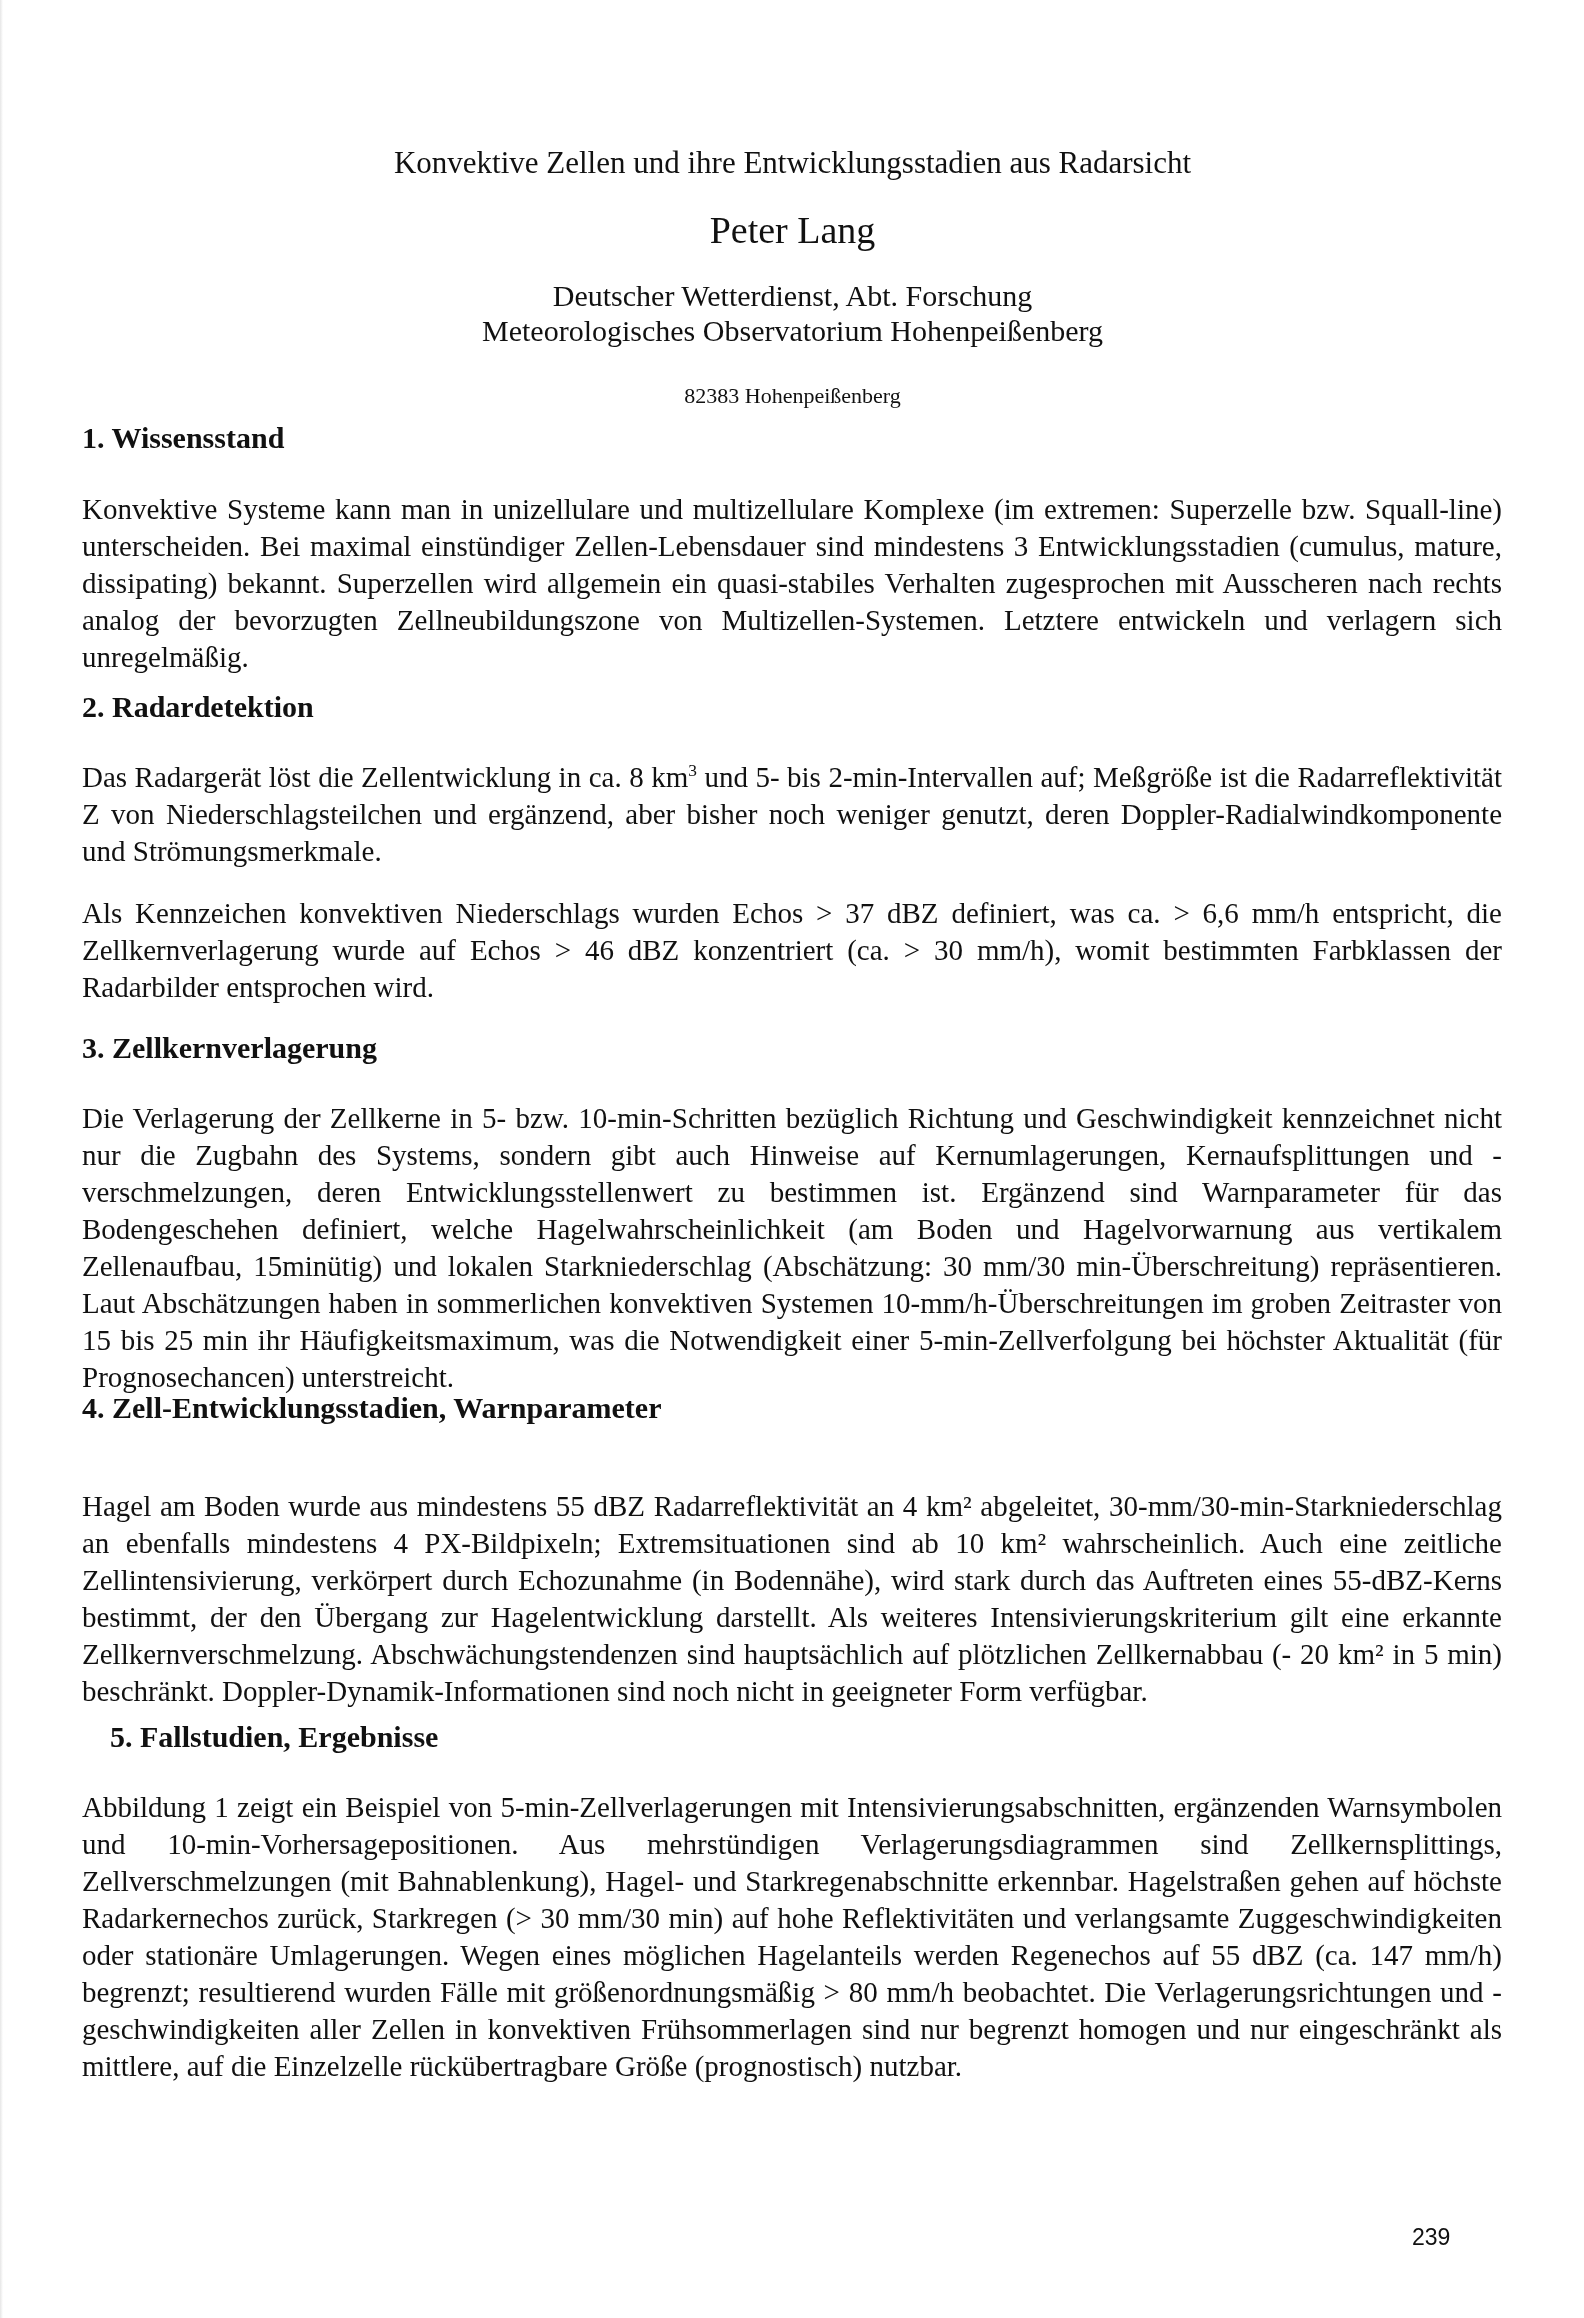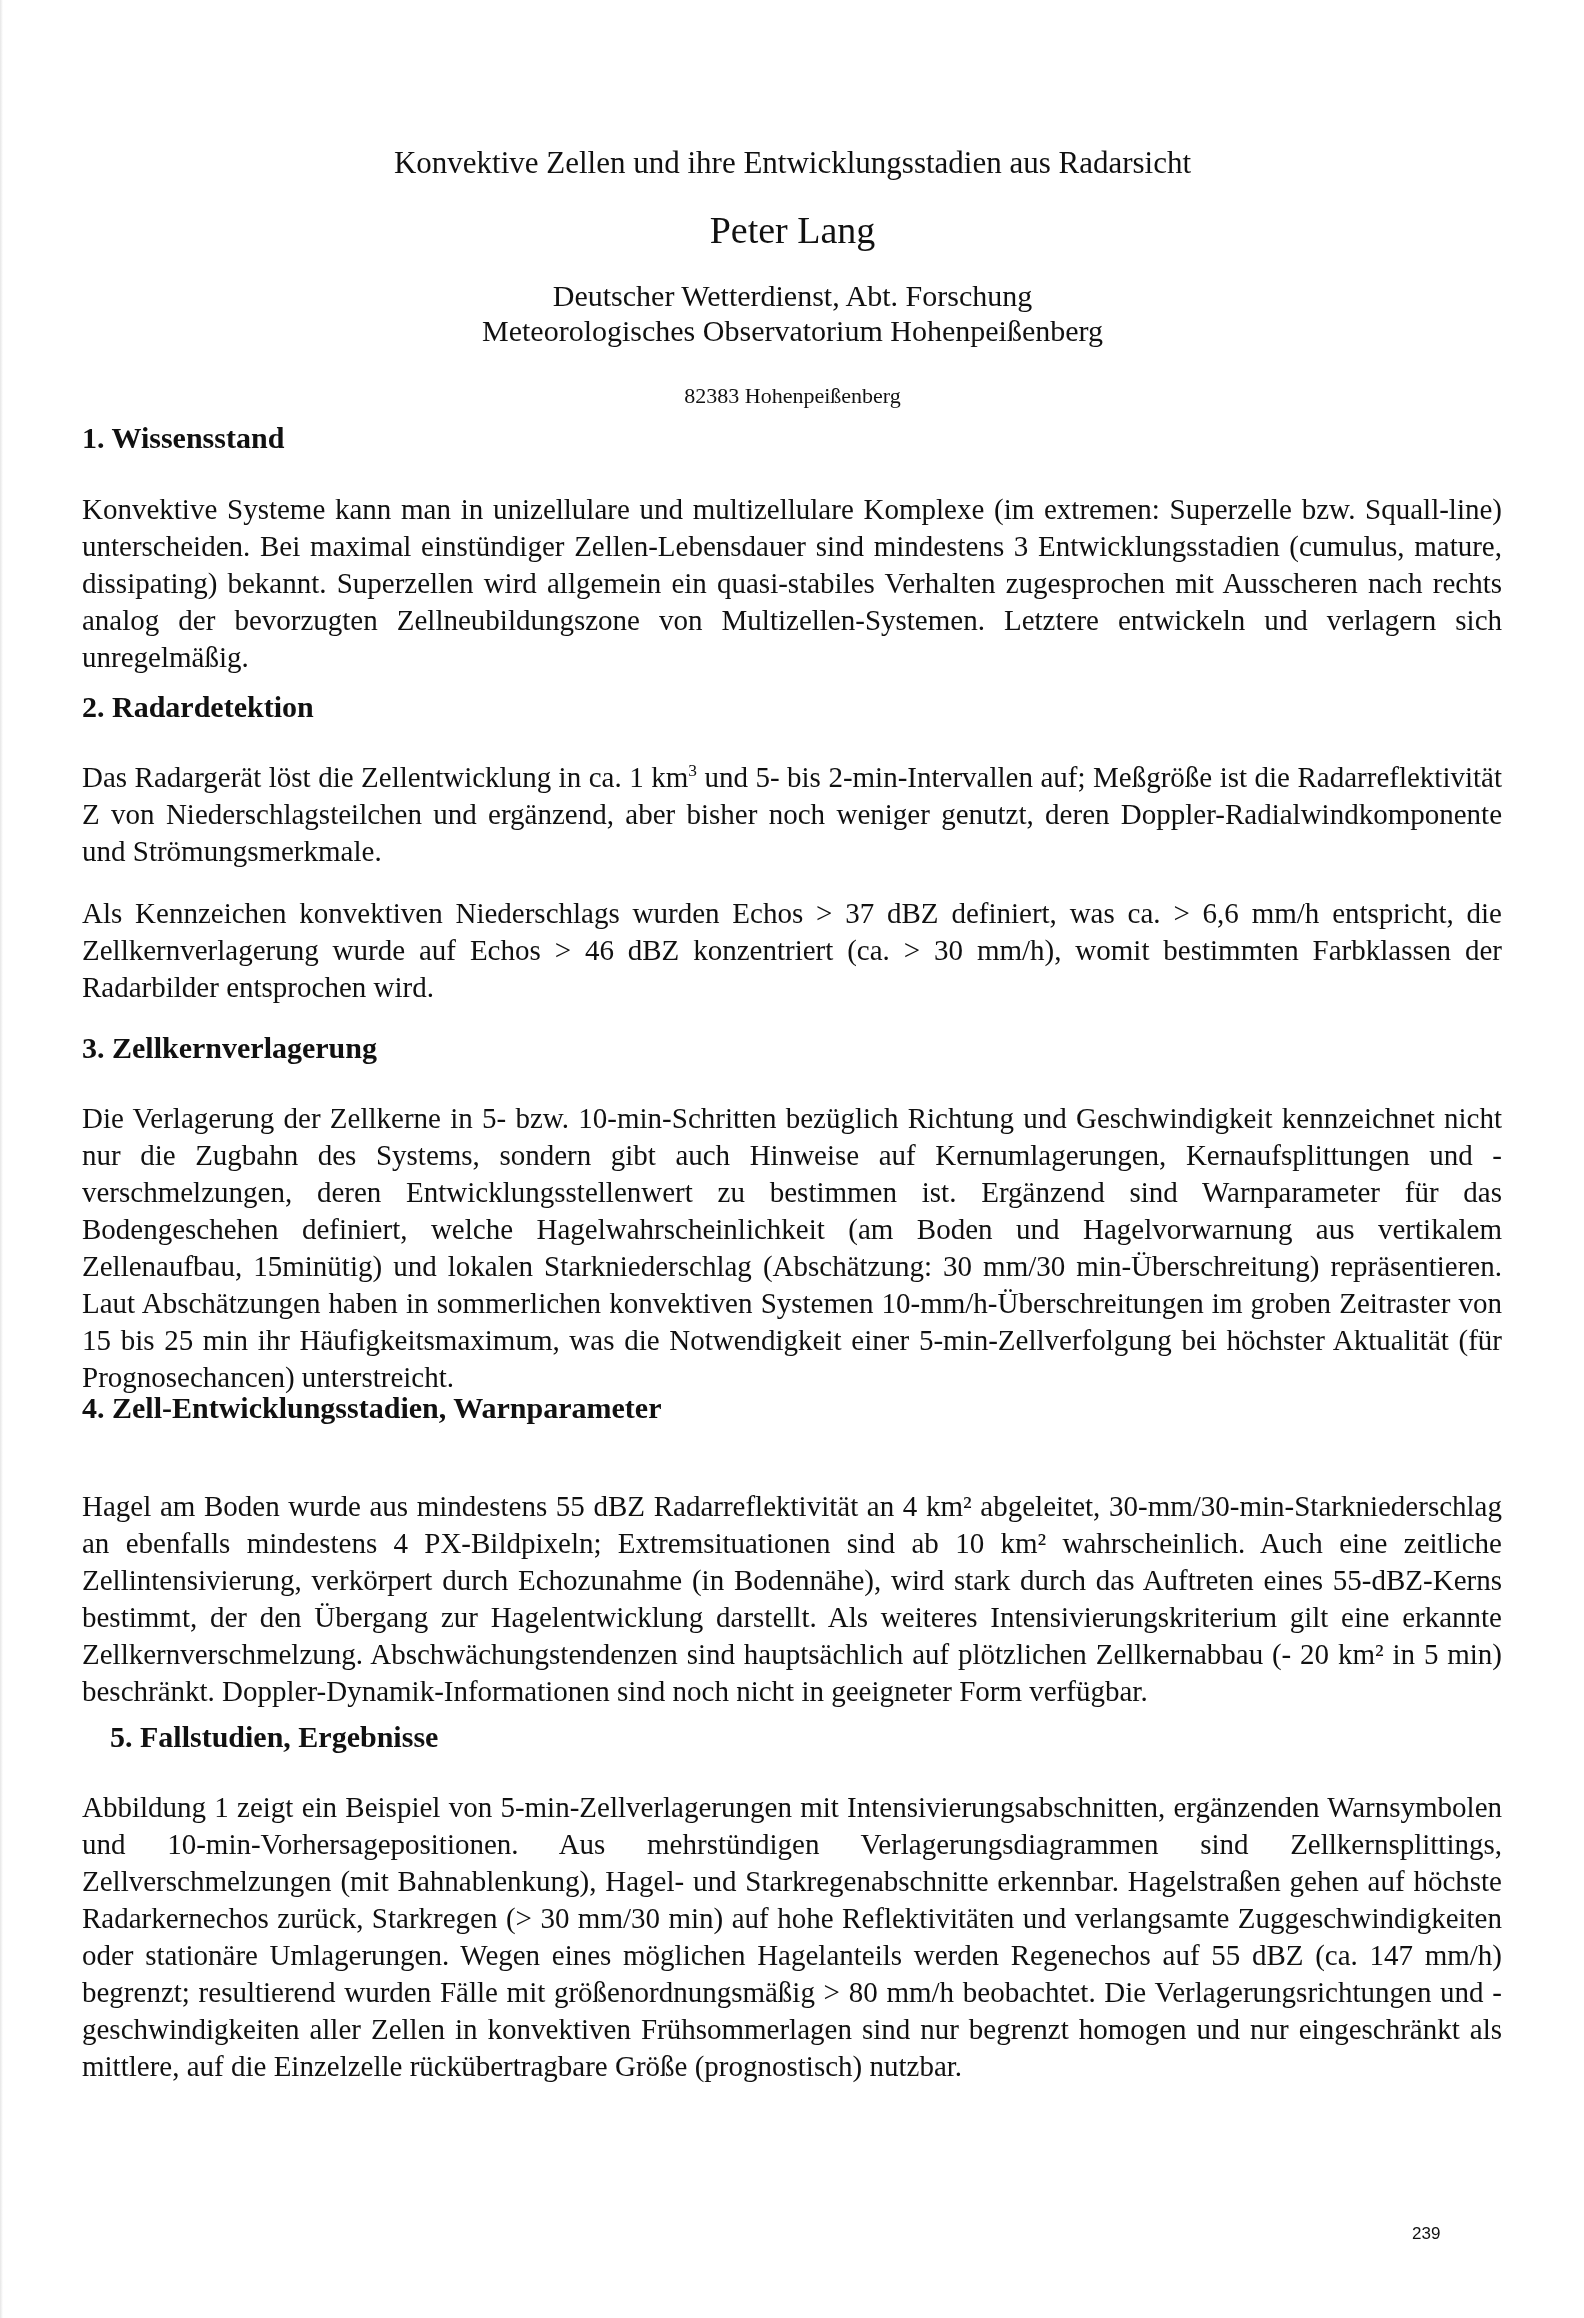--- a/index.html
+++ b/index.html
@@ -44,21 +44,21 @@
   .s3-p { position: absolute; top: 680px; }
   .s4-head { position: absolute; top: 970px; }
   .s4-p { position: absolute; top: 1040px; margin-top: 28px; }
   .s5-head { position: absolute; top: 1299px; margin-left: 28px; }
   .s5-p { position: absolute; top: 1369px; }
   .abs { width: 1420px; }
   sup { font-size: 0.6em; line-height: 0; vertical-align: super; }
   .page-number {
     position: absolute; left: 1412px; top: 2224px;
     font-family: "Liberation Sans", "DejaVu Sans", sans-serif;
-    font-size: 17px;
+    font-size: 23px;
   }
 </style>
 </head>
 <body>
 
 <div class="page-edge"></div>
 
 <div class="header-block">
   <h1 class="title">Konvektive Zellen und ihre Entwicklungsstadien aus Radarsicht</h1>
   <div class="author">Peter Lang</div>
@@ -68,21 +68,21 @@
   </div>
   <div class="postal">82383 Hohenpeißenberg</div>
 </div>
 
 <div class="content">
 
   <h2 class="section-heading s1-head abs">1. Wissensstand</h2>
   <p class="para s1-p abs">Konvektive Systeme kann man in unizellulare und multizellulare Komplexe (im extremen: Superzelle bzw. Squall-line) unterscheiden. Bei maximal einstündiger Zellen-Lebensdauer sind mindestens 3 Entwicklungs­stadien (cumulus, mature, dissipating) bekannt. Superzellen wird allgemein ein quasi-stabiles Verhalten zugesprochen mit Ausscheren nach rechts analog der bevorzugten Zellneubildungszone von Multizellen-Systemen. Letztere entwickeln und verlagern sich unregelmäßig.</p>
 
   <h2 class="section-heading s2-head abs">2. Radardetektion</h2>
-  <p class="para s2-p1 abs"><span>Das Radargerät löst die Zellentwicklung in ca. 1 km</span><sup>3</sup><span> und 5- bis 2-min-Intervallen auf; Meßgröße ist die Radarreflektivität Z von Niederschlagsteilchen und ergänzend, aber bisher noch weniger genutzt, deren Doppler-Radialwindkomponente und Strömungsmerkmale.</span></p>
+  <p class="para s2-p1 abs"><span>Das Radargerät löst die Zellentwicklung in ca. 8 km</span><sup>3</sup><span> und 5- bis 2-min-Intervallen auf; Meßgröße ist die Radarreflektivität Z von Niederschlagsteilchen und ergänzend, aber bisher noch weniger genutzt, deren Doppler-Radialwindkomponente und Strömungsmerkmale.</span></p>
   <p class="para s2-p2 abs">Als Kennzeichen konvektiven Niederschlags wurden Echos &gt; 37 dBZ definiert, was ca. &gt; 6,6 mm/h ent­spricht, die Zellkernverlagerung wurde auf Echos &gt; 46 dBZ konzentriert (ca. &gt; 30 mm/h), womit bestimm­ten Farbklassen der Radarbilder entsprochen wird.</p>
 
   <h2 class="section-heading s3-head abs">3. Zellkernverlagerung</h2>
   <p class="para s3-p abs">Die Verlagerung der Zellkerne in 5- bzw. 10-min-Schritten bezüglich Richtung und Geschwindigkeit kenn­zeichnet nicht nur die Zugbahn des Systems, sondern gibt auch Hinweise auf Kernumlagerungen, Kernauf­splittungen und -verschmelzungen, deren Entwicklungsstellenwert zu bestimmen ist. Ergänzend sind Warn­parameter für das Bodengeschehen definiert, welche Hagelwahrscheinlichkeit (am Boden und Hagelvorwar­nung aus vertikalem Zellenaufbau, 15minütig) und lokalen Starkniederschlag (Abschätzung: 30 mm/30 min-Überschreitung) repräsentieren. Laut Abschätzungen haben in sommerlichen konvektiven Systemen 10-mm/h-Überschreitungen im groben Zeitraster von 15 bis 25 min ihr Häufigkeitsmaximum, was die Not­wendigkeit einer 5-min-Zellverfolgung bei höchster Aktualität (für Prognosechancen) unterstreicht.</p>
 
   <h2 class="section-heading s4-head abs">4. Zell-Entwicklungsstadien, Warnparameter</h2>
   <p class="para s4-p abs">Hagel am Boden wurde aus mindestens 55 dBZ Radarreflektivität an 4 km² abgeleitet, 30-mm/30-min-Starkniederschlag an ebenfalls mindestens 4 PX-Bildpixeln; Extremsituationen sind ab 10 km² wahr­scheinlich. Auch eine zeitliche Zellintensivierung, verkörpert durch Echozunahme (in Bodennähe), wird stark durch das Auftreten eines 55-dBZ-Kerns bestimmt, der den Übergang zur Hagelentwicklung darstellt. Als weiteres Intensivierungskriterium gilt eine erkannte Zellkernverschmelzung. Abschwächungstendenzen sind hauptsächlich auf plötzlichen Zellkernabbau (- 20 km² in 5 min) beschränkt. Doppler-Dynamik-Infor­mationen sind noch nicht in geeigneter Form verfügbar.</p>
 
   <h2 class="section-heading s5-head abs">5. Fallstudien, Ergebnisse</h2>
   <p class="para s5-p abs">Abbildung 1 zeigt ein Beispiel von 5-min-Zellverlagerungen mit Intensivierungsabschnitten, ergänzenden Warnsymbolen und 10-min-Vorhersagepositionen. Aus mehrstündigen Verlagerungsdiagrammen sind Zell­kernsplittings, Zellverschmelzungen (mit Bahnablenkung), Hagel- und Starkregenabschnitte erkennbar. Hagelstraßen gehen auf höchste Radarkernechos zurück, Starkregen (&gt; 30 mm/30 min) auf hohe Reflektivi­täten und verlangsamte Zuggeschwindigkeiten oder stationäre Umlagerungen. Wegen eines möglichen Ha­gelanteils werden Regenechos auf 55 dBZ (ca. 147 mm/h) begrenzt; resultierend wurden Fälle mit größen­ordnungsmäßig &gt; 80 mm/h beobachtet. Die Verlagerungsrichtungen und -geschwindigkeiten aller Zellen in konvektiven Frühsommerlagen sind nur begrenzt homogen und nur eingeschränkt als mittlere, auf die Einzelzelle rückübertragbare Größe (prognostisch) nutzbar.</p>

